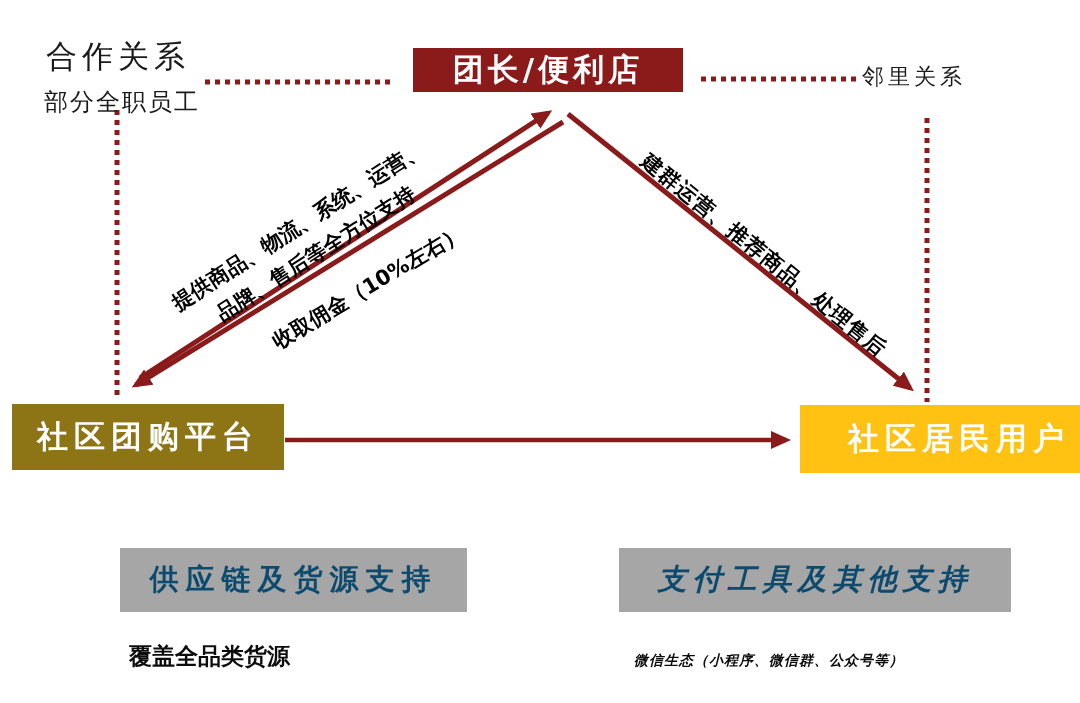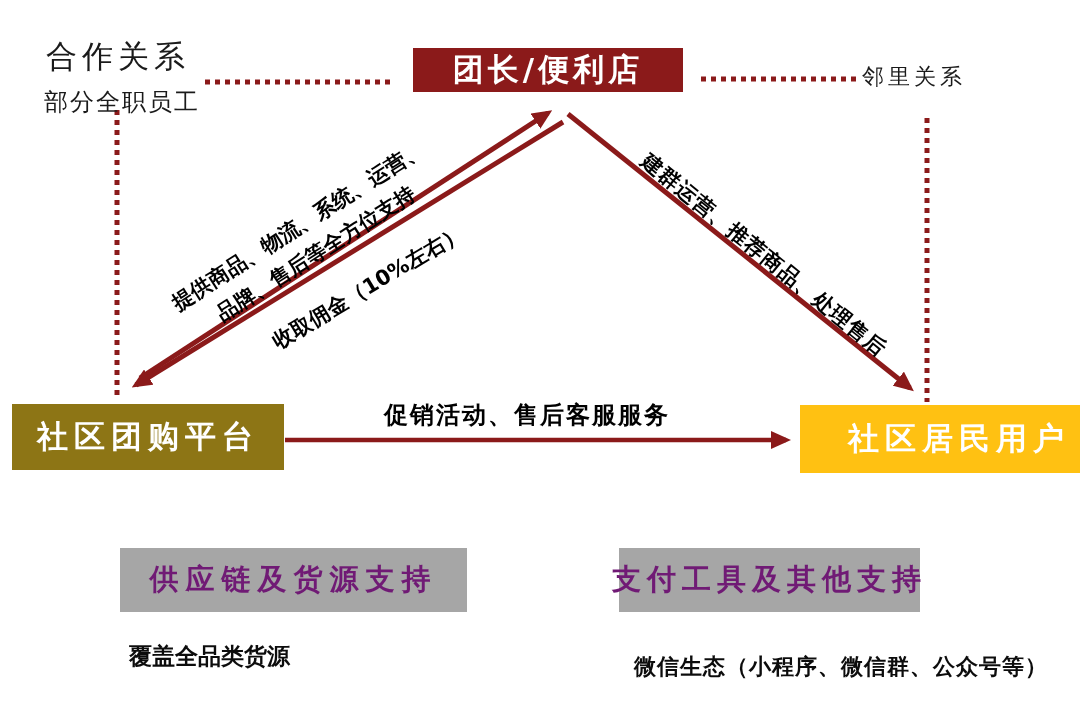--- a/index.html
+++ b/index.html
@@ -39,29 +39,29 @@
   .label-build {
     left:764px; top:255px; font-size:21px; letter-spacing:1px;
     transform:translate(-50%,-50%) rotate(39deg);
   }
   .label-promo {
     left:527px; top:415px; font-size:24px; letter-spacing:2px;
     transform:translate(-50%,-50%);
   }
 
   .gray-box {
-    position:absolute; background:#A6A6A6; color:#701a75; font-weight:bold;
+    position:absolute; background:#A6A6A6; color:#0c4a6e; font-weight:bold;
     display:flex; align-items:center; justify-content:center; white-space:nowrap;
   }
   .gray-supply  { left:120px; top:548px; width:347px; height:64px; font-size:29px; letter-spacing:7px; }
-  .gray-payment { left:619px; top:548px; width:301px; height:64px; font-size:29px; letter-spacing:6px; }
+  .gray-payment { left:619px; top:548px; width:392px; height:64px; font-size:29px; letter-spacing:6px;font-style:italic; }
 
   .desc { position:absolute; font-weight:bold; color:#0c0c0c; white-space:nowrap; }
   .desc-supply  { left:129px; top:640px; font-size:23px; line-height:1.45; }
-  .desc-payment { left:634px; top:652px; font-size:22px; letter-spacing:1px; }
+  .desc-payment { left:634px; top:652px; font-size:14px; letter-spacing:1px;font-style:italic; }
 </style>
 </head>
 <body>
 
 <div class="canvas">
 
   <svg class="layer" viewBox="0 0 1080 703">
     <defs>
       <marker id="ah" markerUnits="userSpaceOnUse" markerWidth="20" markerHeight="18" refX="15" refY="9" orient="auto">
         <polygon points="0,0 20,9 0,18" fill="#8B1A1A"></polygon>
@@ -89,21 +89,20 @@
   <div class="node node-leader">团长/便利店</div>
   <div class="node node-platform">社区团购平台</div>
   <div class="node node-users">社区居民用户</div>
 
   <div class="edge-label label-provide">
     <div>提供商品、物流、系统、运营、</div>
     <div>品牌、售后等全方位支持</div>
   </div>
   <div class="edge-label label-commission">收取佣金（10%左右）</div>
   <div class="edge-label label-build">建群运营、推荐商品、处理售后</div>
-  <div class="edge-label label-promo">促销活动、售后客服服务</div>
 
   <div class="gray-box gray-supply">供应链及货源支持</div>
   <div class="gray-box gray-payment">支付工具及其他支持</div>
 
   <div class="desc desc-supply">
     <div>覆盖全品类货源</div>
   </div>
   <div class="desc desc-payment">微信生态（小程序、微信群、公众号等）</div>
 
 </div>

